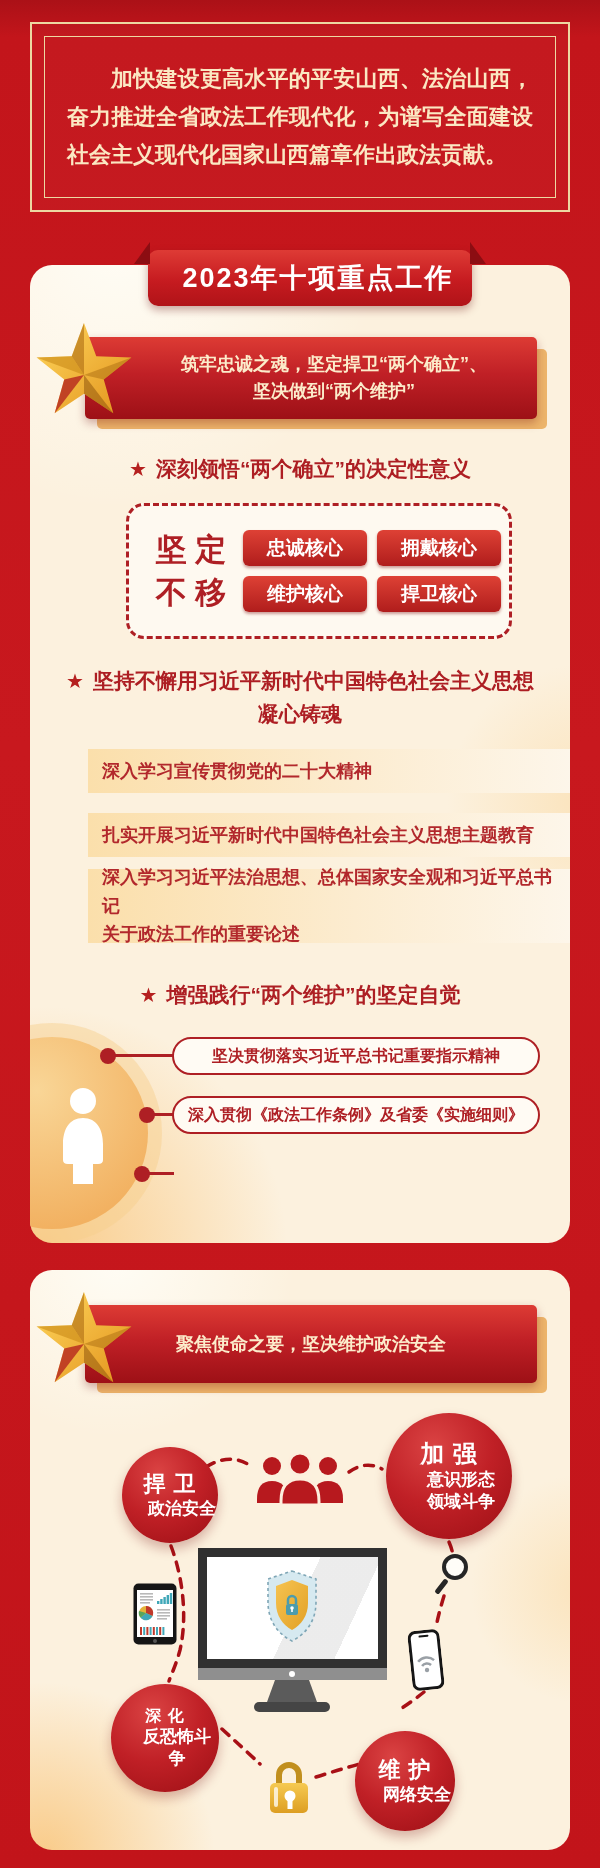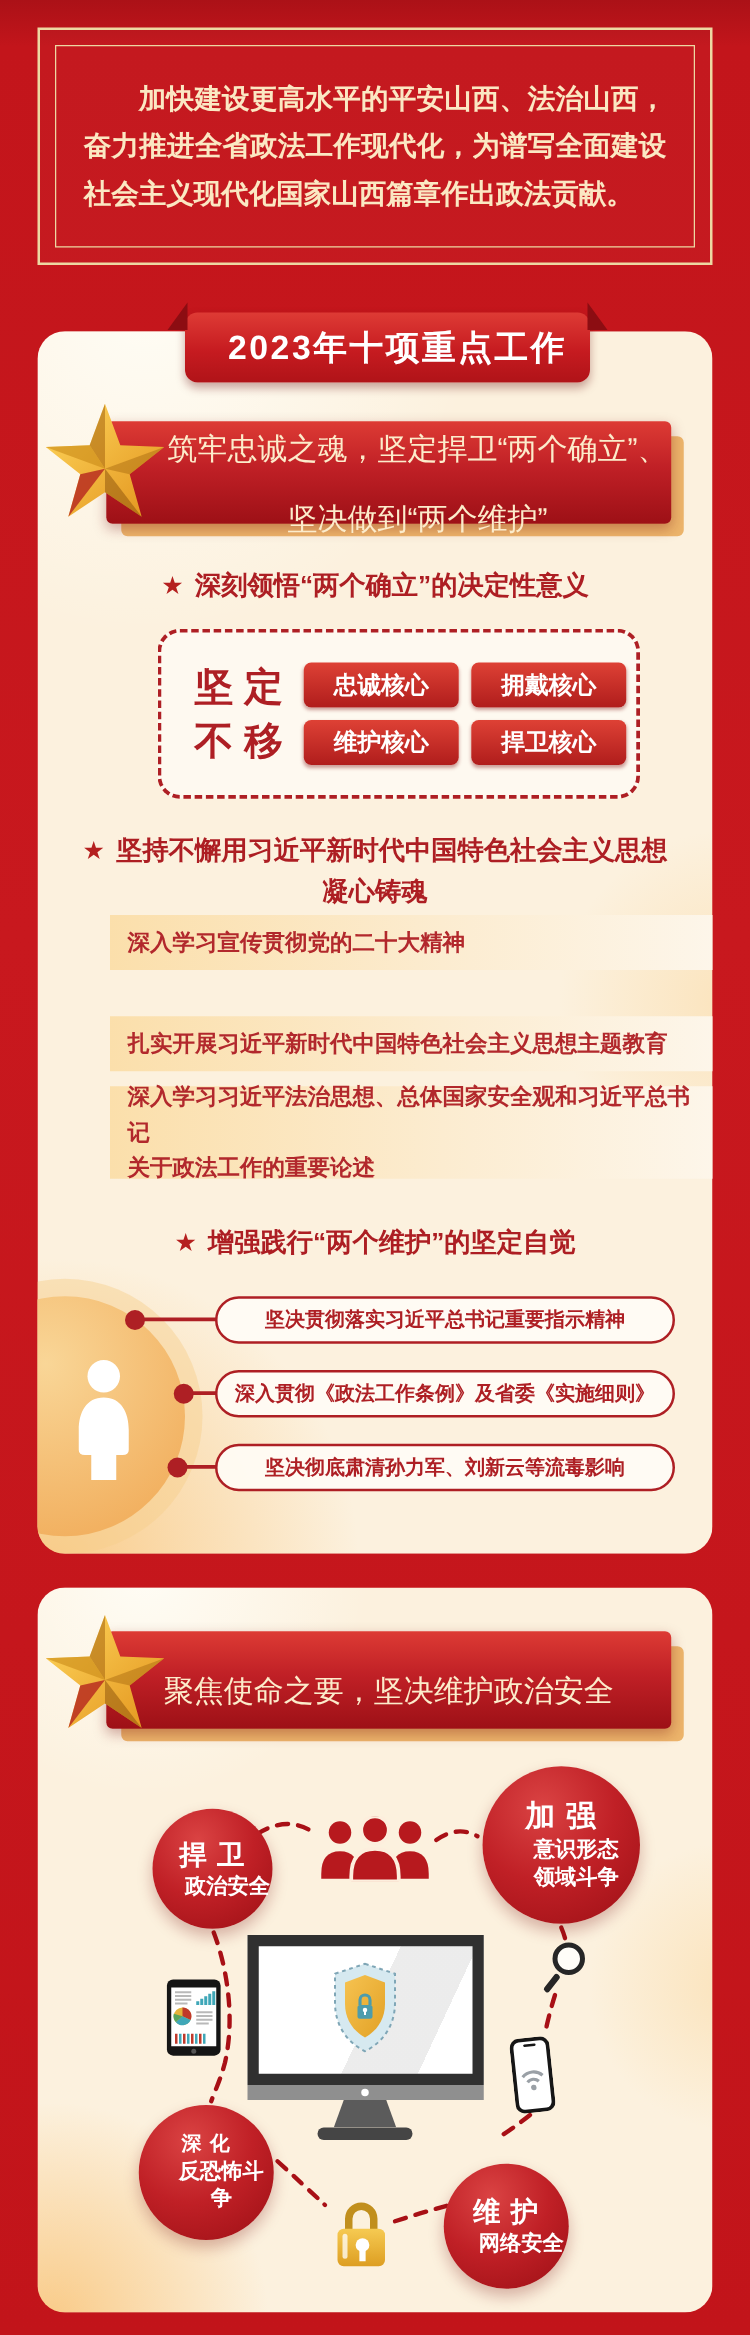--- a/index.html
+++ b/index.html
@@ -32,21 +32,21 @@
       radial-gradient(circle at 2% 101%, rgba(249,201,132,.95), rgba(249,201,132,0) 22%),
       radial-gradient(circle at 103% 55%, rgba(250,216,160,.55), rgba(250,216,160,0) 18%);}
   #card1{top:265px;height:978px;}
   #card2{top:1270px;height:580px;}
   
   .sec-banner-shadow{position:absolute;background:#edb56b;border-radius:5px;}
   .sec-banner{position:absolute;border-radius:5px;display:flex;flex-direction:column;
     justify-content:center;box-sizing:border-box;
     background:linear-gradient(180deg,#dd3b34 0%,#c02026 45%,#9d1016 100%);
     box-shadow:0 4px 10px rgba(120,20,20,.35);}
-  .sec-banner .line{color:#fceccb;font-weight:normal;font-size:24px;line-height:1.5;text-align:center;margin-top:20px;}
+  .sec-banner .line{color:#fceccb;font-weight:bold;font-size:18px;line-height:1.5;text-align:center;}
   #s1-banner-shadow{left:67px;top:84px;width:450px;height:80px;}
   #s1-banner{left:55px;top:72px;width:452px;height:82px;padding-left:46px;}
   #s2-banner-shadow{left:67px;top:47px;width:450px;height:76px;}
   #s2-banner{left:55px;top:35px;width:452px;height:78px;}
   .star-badge{position:absolute;z-index:3;}
   #s1-star{left:2px;top:56px;}
   #s2-star{left:2px;top:20px;}
   
   .heading{position:absolute;left:0;width:100%;text-align:center;color:#ad1e23;
     font-weight:bold;font-size:21px;line-height:1.55;}
@@ -63,21 +63,21 @@
   .btn-grid{display:grid;grid-template-columns:repeat(2,124px);grid-auto-rows:36px;
     gap:10px;margin-left:10px;}
   .red-btn{background:linear-gradient(180deg,#de4135,#b01d1c);border-radius:6px;color:#fff;
     font-weight:bold;font-size:19px;display:flex;align-items:center;justify-content:center;
     box-shadow:0 2px 3px rgba(130,20,20,.4);}
   
   .bar{position:absolute;left:58px;width:484px;color:#b2282c;font-weight:bold;font-size:18px;
     background:linear-gradient(90deg,#fbdfab 0%,#fcecd0 55%,#fdf6ea 100%);
     display:flex;flex-direction:column;justify-content:center;padding:0 14px;box-sizing:border-box;}
   .bar span{display:block;line-height:1.6;}
-  #bar-1{top:467px;height:44px;}
+  #bar-1{top:484px;height:44px;}
   #bar-2{top:548px;height:44px;}
   #bar-3{top:604px;height:74px;}
   
   .gold-ring{position:absolute;left:-88px;top:758px;width:220px;height:220px;border-radius:50%;
     background:rgba(247,206,140,.45);}
   .gold-circle{position:absolute;left:-74px;top:772px;width:192px;height:192px;border-radius:50%;
     background:radial-gradient(circle at 42% 28%,#f9d697,#f2b161 78%);}
   #person-icon{position:absolute;left:28px;top:820px;}
   
   .pill{position:absolute;left:142px;width:368px;height:38px;border:2.5px solid #ae1f24;
@@ -216,21 +216,20 @@
 
     <div class="dot-line" style="left:78px;top:789px;width:66px;"></div>
     <div class="dot-line" style="left:117px;top:848px;width:27px;"></div>
     <div class="dot-line" style="left:112px;top:907px;width:32px;"></div>
     <div class="dot" style="left:70px;top:783px;"></div>
     <div class="dot" style="left:109px;top:842px;"></div>
     <div class="dot" style="left:104px;top:901px;"></div>
 
     <div id="pill-1" class="pill">坚决贯彻落实习近平总书记重要指示精神</div>
     <div id="pill-2" class="pill">深入贯彻《政法工作条例》及省委《实施细则》</div>
-    <div id="pill-3" class="pill">坚决彻底肃清孙力军、刘新云等流毒影响</div>
   </div>
 
   <div id="card2" class="card">
     <div id="s2-banner-shadow" class="sec-banner-shadow"></div>
     <div id="s2-banner" class="sec-banner">
       <div class="line">聚焦使命之要，坚决维护政治安全</div>
     </div>
     <svg id="s2-star" class="star-badge" width="104" height="104" viewBox="0 0 100 100">
         <use href="#star3d"></use>
       </svg>

